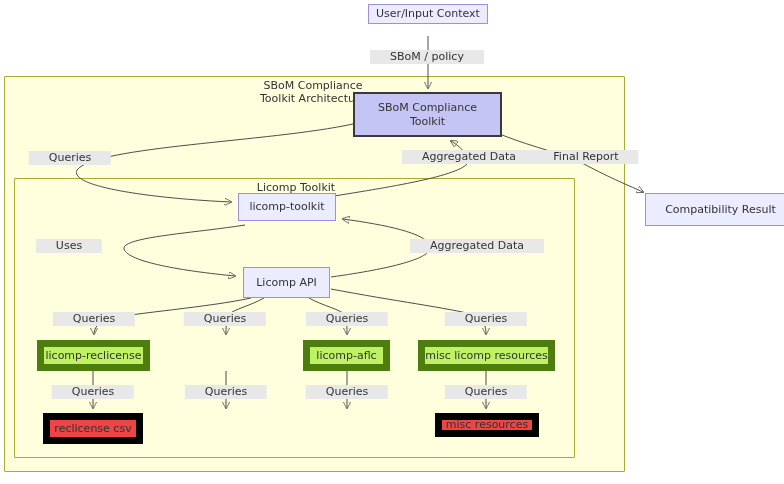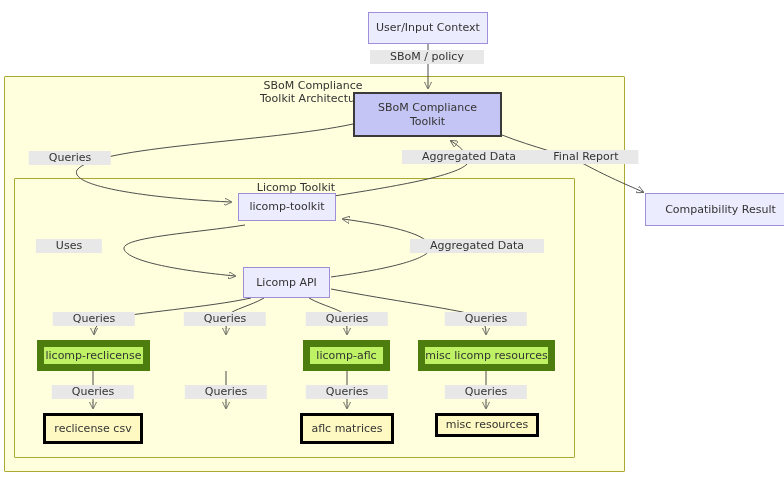--- a/index.html
+++ b/index.html
@@ -20,21 +20,21 @@
   #edges path { fill:none; stroke:#4d4d4d; stroke-width:1px; }
   .node {
     position:absolute; box-sizing:border-box; z-index:4;
     display:flex; align-items:center; justify-content:center;
     font-size:11px; text-align:center; color:#333;
     background:#ececff; border:1px solid #9f8fd8; white-space:pre-line;
     line-height:14px;
   }
   .node.strong { background:#c5c5f5; border:2px solid #3a3a3a; }
   .node.comp   { background:#bef264; border:7px solid #4d7c0f; }
-  .node.res    { background:#fef9c3; border:3px solid #000000; }
+  .node.res    { background:#ef4444; border:7px solid #000000; }
   .elabel {
     position:absolute; z-index:5; transform:translate(-50%,-50%);
     background:#e8e8e8; color:#333; font-size:11px; line-height:12px;
     padding:1px 20px; white-space:nowrap;
   }
 </style>
 </head>
 <body>
 
 <div id="canvas">
@@ -61,31 +61,30 @@
     <path d="M251,298 C210,307 134,313 106,319 C98,322 94,329 94,334" marker-end="url(#arrow)"></path>
     <path d="M264,298 C250,306 234,309 228,315 C226,321 226,328 226,334" marker-end="url(#arrow)"></path>
     <path d="M309,298 C323,306 340,309 345,315 C347,321 347,328 347,334" marker-end="url(#arrow)"></path>
     <path d="M331,289 C394,301 449,308 475,315 C484,318 486,327 486,334" marker-end="url(#arrow)"></path>
     <path d="M93,371 L93,408" marker-end="url(#arrow)"></path>
     <path d="M226,371 L226,408" marker-end="url(#arrow)"></path>
     <path d="M347,371 L347,408" marker-end="url(#arrow)"></path>
     <path d="M486,371 L486,408" marker-end="url(#arrow)"></path>
   </svg>
 
-  <div class="node" style="left:368px;top:12px;width:120px;height:32px">User/Input Context</div>
+  <div class="node" style="left:368px;top:4px;width:120px;height:20px">User/Input Context</div>
   <div class="node strong" style="left:353px;top:92px;width:149px;height:45px">SBoM Compliance
 Toolkit</div>
   <div class="node" style="left:645px;top:193px;width:151px;height:33px">Compatibility Result</div>
   <div class="node" style="left:238px;top:193px;width:98px;height:28px">licomp-toolkit</div>
   <div class="node" style="left:243px;top:267px;width:87px;height:31px">Licomp API</div>
   <div class="node comp" style="left:37px;top:340px;width:113px;height:31px">licomp-reclicense</div>
   <div class="node comp" style="left:303px;top:340px;width:87px;height:31px">licomp-aflc</div>
   <div class="node comp" style="left:418px;top:340px;width:137px;height:31px">misc licomp resources</div>
   <div class="node res" style="left:43px;top:413px;width:100px;height:31px">reclicense csv</div>
-  <div class="node res" style="left:300px;top:413px;width:94px;height:31px">aflc matrices</div>
   <div class="node res" style="left:435px;top:413px;width:104px;height:24px">misc resources</div>
 
   <div class="elabel" style="left:427px;top:57px">SBoM / policy</div>
   <div class="elabel" style="left:70px;top:158px">Queries</div>
   <div class="elabel" style="left:469px;top:157px">Aggregated Data</div>
   <div class="elabel" style="left:586px;top:157px">Final Report</div>
   <div class="elabel" style="left:69px;top:246px">Uses</div>
   <div class="elabel" style="left:477px;top:246px">Aggregated Data</div>
   <div class="elabel" style="left:94px;top:319px">Queries</div>
   <div class="elabel" style="left:225px;top:319px">Queries</div>

